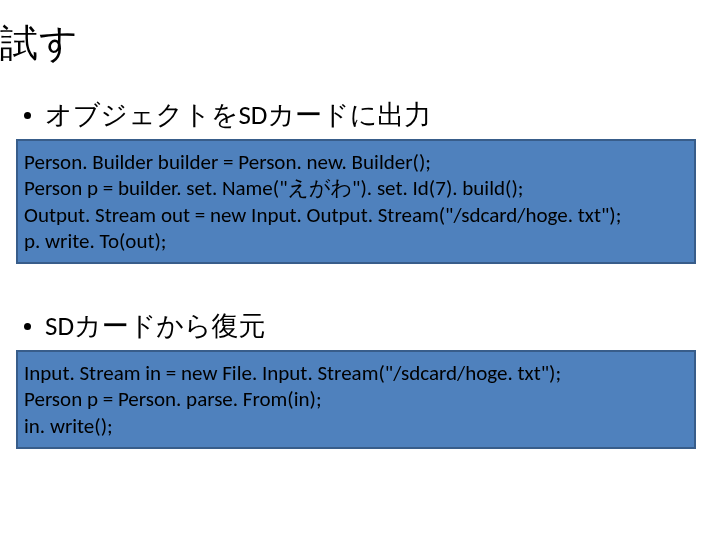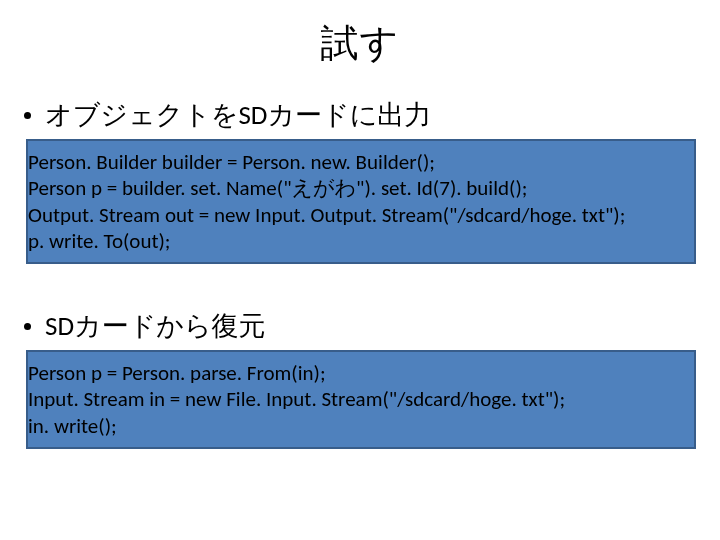--- a/index.html
+++ b/index.html
@@ -1,22 +1,22 @@
 <!DOCTYPE html>
 <html><head>
 <meta charset="utf-8">
 <style>
   * { box-sizing: border-box; margin: 0; padding: 0; }
   html, body { width: 720px; height: 540px; background: #fff; font-family: "Calibri", "Meiryo", "Yu Gothic", sans-serif; }
   .slide { width: 720px; height: 540px; position: relative; padding: 10px 0 0 0; }
-  .title { text-align: center; font-size: 38px; font-weight: 400; color: #000; margin-top: 8px; margin-bottom: 28px; letter-spacing: 1px; }
+  .title { text-align: left; font-size: 38px; font-weight: 400; color: #000; margin-top: 8px; margin-bottom: 28px; letter-spacing: 1px; }
   .bullet-row { display: flex; align-items: center; padding-left: 24px; margin-bottom: 6px; }
   .bullet-dot { width: 7px; height: 7px; background: #000; border-radius: 50%; margin-right: 14px; flex: 0 0 auto; }
   .bullet-text { font-size: 27px; color: #000; }
-  .code-box { margin: 0 24px 0 26px; background: #4f81bd; border: 2px solid #385d8a; padding: 8px 10px 8px 0; color: #000; font-size: 21px; line-height: 1.25; font-family: "Calibri", sans-serif; }
+  .code-box { margin: 0 24px 0 16px; background: #4f81bd; border: 2px solid #385d8a; padding: 8px 10px 8px 6px; color: #000; font-size: 21px; line-height: 1.25; font-family: "Calibri", sans-serif; }
   .gap { height: 44px; }
 </style>
 </head>
 <body>
 
 <div class="slide">
 
   <div class="title">試す</div>
 
   <div class="bullet-row">
@@ -32,18 +32,18 @@
   </div>
 
   <div class="gap"></div>
 
   <div class="bullet-row">
     <span class="bullet-dot"></span>
     <span class="bullet-text">SDカードから復元</span>
   </div>
 
   <div class="code-box">
+    <div>Input. Stream in = new File. Input. Stream("/sdcard/hoge. txt");</div>
     <div>Person p = Person. parse. From(in);</div>
-    <div>Input. Stream in = new File. Input. Stream("/sdcard/hoge. txt");</div>
     <div>in. write();</div>
   </div>
 
 </div>
 
 </body></html>

